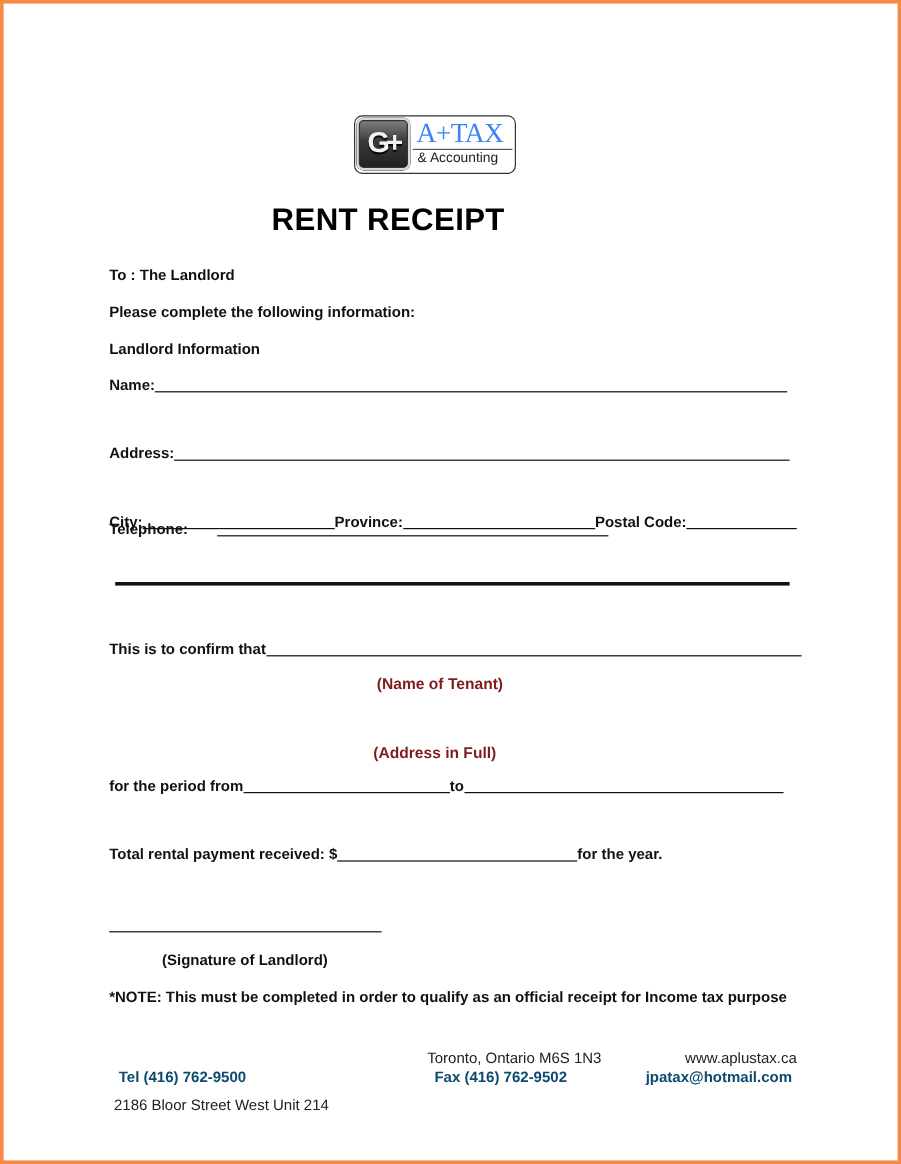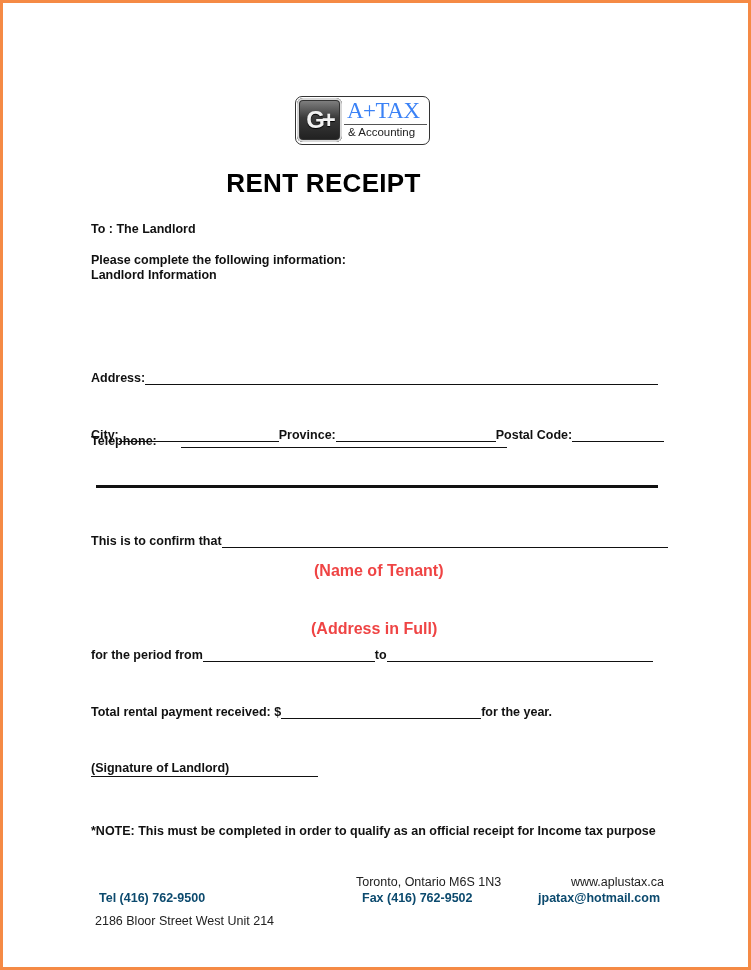--- a/index.html
+++ b/index.html
@@ -57,27 +57,27 @@
   .title {
     position: absolute; left: 0; width: 647px; top: 168px;
     text-align: center; font-size: 26px; font-weight: bold; color: #000;
     letter-spacing: 0.3px;
   }
 
   .line {
     position: absolute; left: 91px;
     font-size: 12.5px; font-weight: bold; color: #111;
     white-space: nowrap;
-    display: flex; align-items: flex-end;
+    display: flex; align-items: flex-start;
   }
   .blank {
     display: inline-block; border-bottom: 1px solid #111; height: 12px;
   }
   .center-label {
-    position: absolute; font-size: 16px; font-weight: bold; color: #ef4444; white-space: nowrap;
+    position: absolute; font-size: 13px; font-weight: bold; color: #7f1d1d; white-space: nowrap;
   }
   .divider {
     position: absolute; left: 96px; top: 485px; width: 562px; height: 3px; background: #111;
   }
 
   .footer { position: absolute; font-size: 12.5px; color: #222; white-space: nowrap; }
   .footer.bold { font-weight: bold; color: #0c4a6e; }
 </style>
 </head>
 <body>
@@ -96,24 +96,28 @@
   </div>
 
   <div class="title">RENT RECEIPT</div>
 
   <div class="line" style="top:222px;">
     <span>To : The Landlord</span>
   </div>
   <div class="line" style="top:253px;">
     <span>Please complete the following information:</span>
   </div>
-  <div class="line" style="top:268px;">
+  <div class="line" style="top:284px;">
     <span>Landlord Information</span>
   </div>
 
+  <div class="line" style="top:314px;">
+    <span>Name:</span>
+    <span class="blank" style="width:527px;"></span>
+  </div>
 
   <div class="line" style="top:371px;">
     <span>Address:</span>
     <span class="blank" style="width:513px;"></span>
   </div>
 
   <div class="line" style="top:428px;">
     <span>City:</span>
     <span class="blank" style="width:160px;"></span>
     <span>Province:</span>
@@ -146,21 +150,21 @@
   <div class="line" style="top:648px;">
     <span>for the period from</span>
     <span class="blank" style="width:172px;"></span>
     <span>to</span>
     <span class="blank" style="width:266px;"></span>
   </div>
 
   <div class="line" style="top:764px;">
     <span class="blank" style="width:227px;"></span>
   </div>
-  <div class="line" style="top:761px;">
+  <div class="line" style="top:793px;margin-left:44px;">
     <span>(Signature of Landlord)</span>
   </div>
 
   <div class="line" style="top:824px;">
     <span>*NOTE: This must be completed in order to qualify as an official receipt for Income tax purpose</span>
   </div>
 
   <div class="footer" style="left:95px; top:875px;margin-top:39px;">2186 Bloor Street West  Unit 214</div>
   <div class="footer bold" style="left:99px; top:891px;">Tel  (416) 762-9500</div>
   <div class="footer" style="left:356px; top:875px;">Toronto, Ontario M6S 1N3</div>

